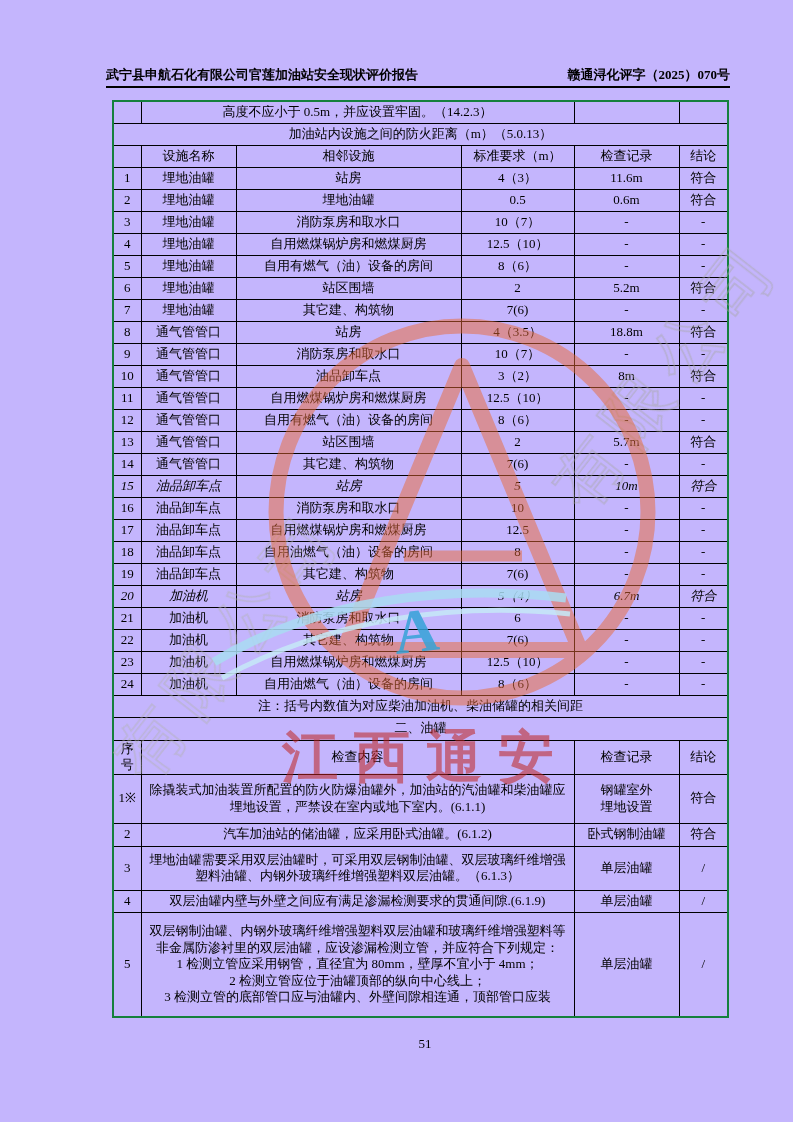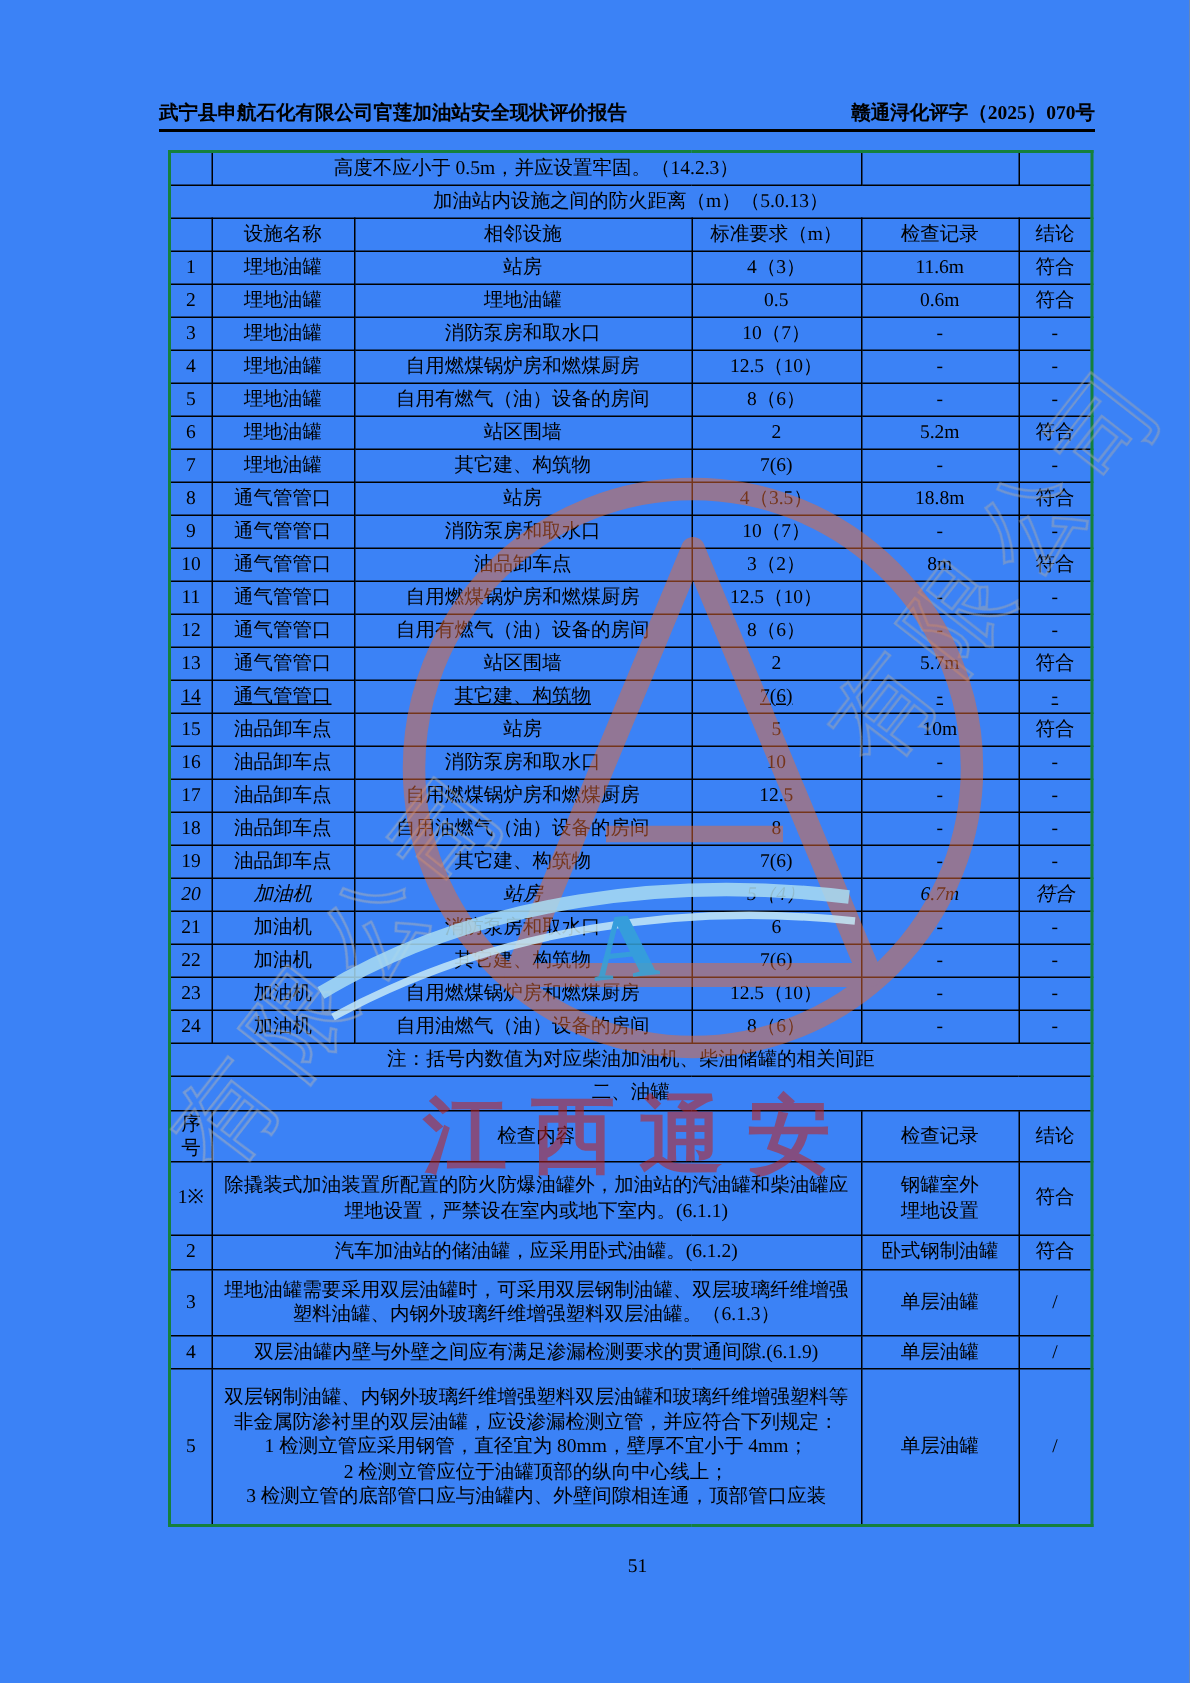--- a/index.html
+++ b/index.html
@@ -1,17 +1,17 @@
 <!DOCTYPE html>
 <html><head>
 <meta charset="utf-8">
 <style>
   html,body{margin:0;padding:0;background:#888;}
   .page{
-    position:relative;width:793px;height:1122px;background:#3b82f6;
+    position:relative;width:793px;height:1122px;background:#c4b5fd;
     font-family:"Liberation Serif","DejaVu Serif",serif;color:#000;
     overflow:hidden;margin:0 auto;
   }
   
   .hdr{
     position:absolute;left:106px;top:60px;width:624px;height:28px;
     border-bottom:2px solid #000;
     display:flex;justify-content:space-between;align-items:flex-end;
     font-size:13px;font-weight:bold;line-height:1.2;padding-bottom:3px;
     box-sizing:border-box;
@@ -172,29 +172,29 @@
           <td>-</td>
         </tr>
         <tr style="height: 22px;">
           <td>13</td>
           <td>通气管管口</td>
           <td>站区围墙</td>
           <td>2</td>
           <td>5.7m</td>
           <td>符合</td>
         </tr>
-        <tr style="height: 22px; text-decoration: underline;">
+        <tr style="height: 22px;">
           <td>14</td>
           <td>通气管管口</td>
           <td>其它建、构筑物</td>
           <td>7(6)</td>
           <td>-</td>
           <td>-</td>
         </tr>
-        <tr style="height: 22px;">
+        <tr style="height: 22px; font-style: italic;">
           <td>15</td>
           <td>油品卸车点</td>
           <td>站房</td>
           <td>5</td>
           <td>10m</td>
           <td>符合</td>
         </tr>
         <tr style="height: 22px;">
           <td>16</td>
           <td>油品卸车点</td>

